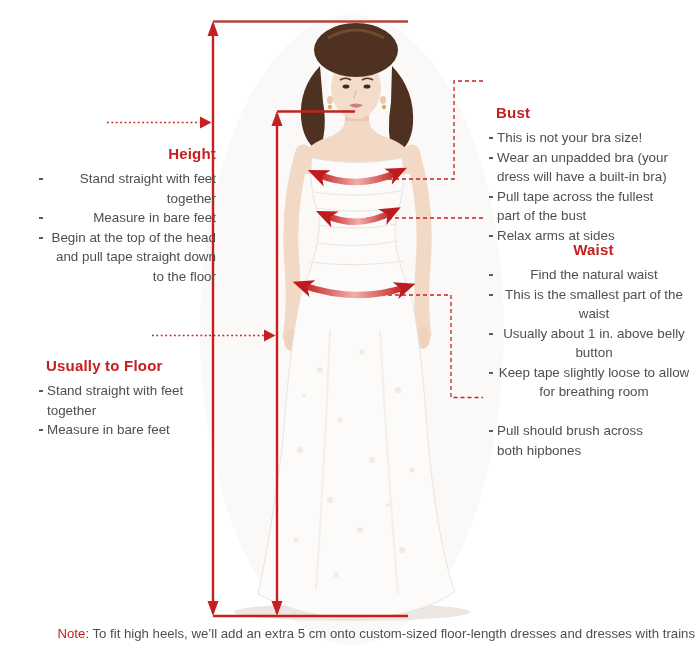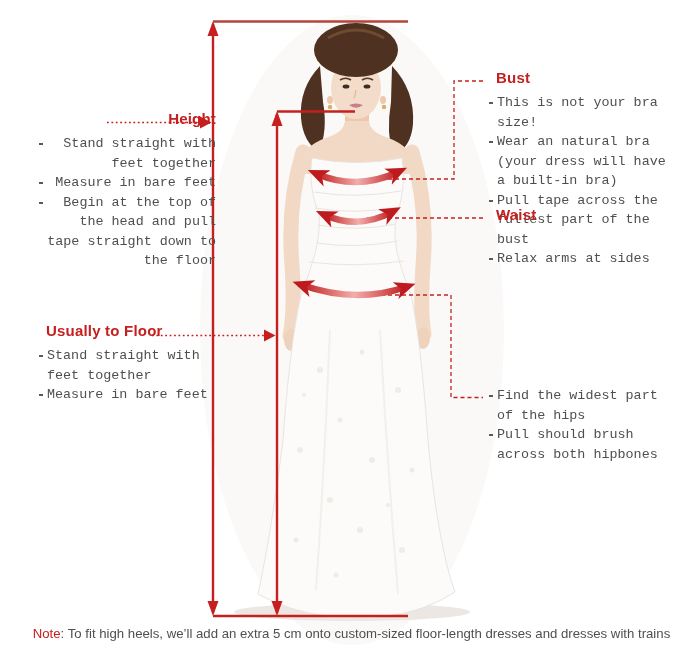--- a/index.html
+++ b/index.html
@@ -1,41 +1,41 @@
 <!DOCTYPE html>
 <html><head>
 <meta charset="utf-8">
 <style>
   html,body{margin:0;padding:0;background:#fff;}
   .guide{
     position:relative;width:695px;height:661px;background:#ffffff;
     font-family:"Liberation Sans",sans-serif;overflow:hidden;
   }
   .layer{position:absolute;left:0;top:0;}
-  .sec{position:absolute;}
+  .sec{position:absolute;margin-top:35px;}
   .sec-title{
     font-size:15px;font-weight:bold;color:#c5201f;
     margin:0 0 7px 8px;letter-spacing:.2px;
   }
   .sec ul{
     list-style:none;margin:0;padding:0;
     font-size:13.4px;line-height:19.5px;color:#4f4f4f;
   }
-  .sec li{position:relative;padding-left:9px;font-family:Liberation Mono, monospace;}
+  .sec li{position:relative;padding-left:9px;}
   .sec li::before{
     content:"";position:absolute;left:1px;top:9px;
     width:4px;height:2px;background:#5a5a5a;
   }
   .sec-height{left:38px;top:110px;width:178px;text-align:right;}
   .sec-hollow{left:38px;top:322px;width:180px;}
   .sec-bust{left:488px;top:69px;width:192px;}
-  .sec-waist{left:488px;top:206px;width:203px;}
+  .sec-waist{left:488px;top:206px;width:203px;text-align:center;}
   .sec-hips{left:488px;top:386px;width:172px;}
   .note{
-    position:absolute;left:8px;right:0;top:626px;text-align:center;
+    position:absolute;left:8px;right:0;top:626px;text-align:right;
     font-size:13.2px;color:#4f4f4f;
   }
   .note .lbl{color:#c5201f;}
 </style>
 </head>
 <body>
 
 <div class="guide">
 
   <svg class="layer" width="695" height="661" viewBox="0 0 695 661">
@@ -183,33 +183,38 @@
     <ul>
       <li>Stand straight with feet together</li>
       <li>Measure in bare feet</li>
     </ul>
   </div>
 
   <div class="sec sec-bust">
     <h2 class="sec-title">Bust</h2>
     <ul>
       <li>This is not your bra size!</li>
-      <li>Wear an natural bra (your dress will have a built-in bra)</li>
+      <li>Wear an unpadded bra (your dress will have a built-in bra)</li>
       <li>Pull tape across the fullest part of the bust</li>
       <li>Relax arms at sides</li>
     </ul>
   </div>
 
   <div class="sec sec-waist">
     <h2 class="sec-title">Waist</h2>
+    <ul>
+      <li>Find the natural waist</li>
+      <li>This is the smallest part of the waist</li>
+      <li>Usually about 1 in. above belly button</li>
+      <li>Keep tape slightly loose to allow for breathing room</li>
+    </ul>
   </div>
 
   <div class="sec sec-hips">
     <ul>
-      <li>Find the widest part of the hips</li>
       <li>Pull should brush across both hipbones</li>
     </ul>
   </div>
 
   <div class="note">
     <span class="lbl">Note</span><span>: To fit high heels, we’ll add an extra 5 cm onto custom-sized floor-length dresses and dresses with trains</span>
   </div>
 
 </div>
 

